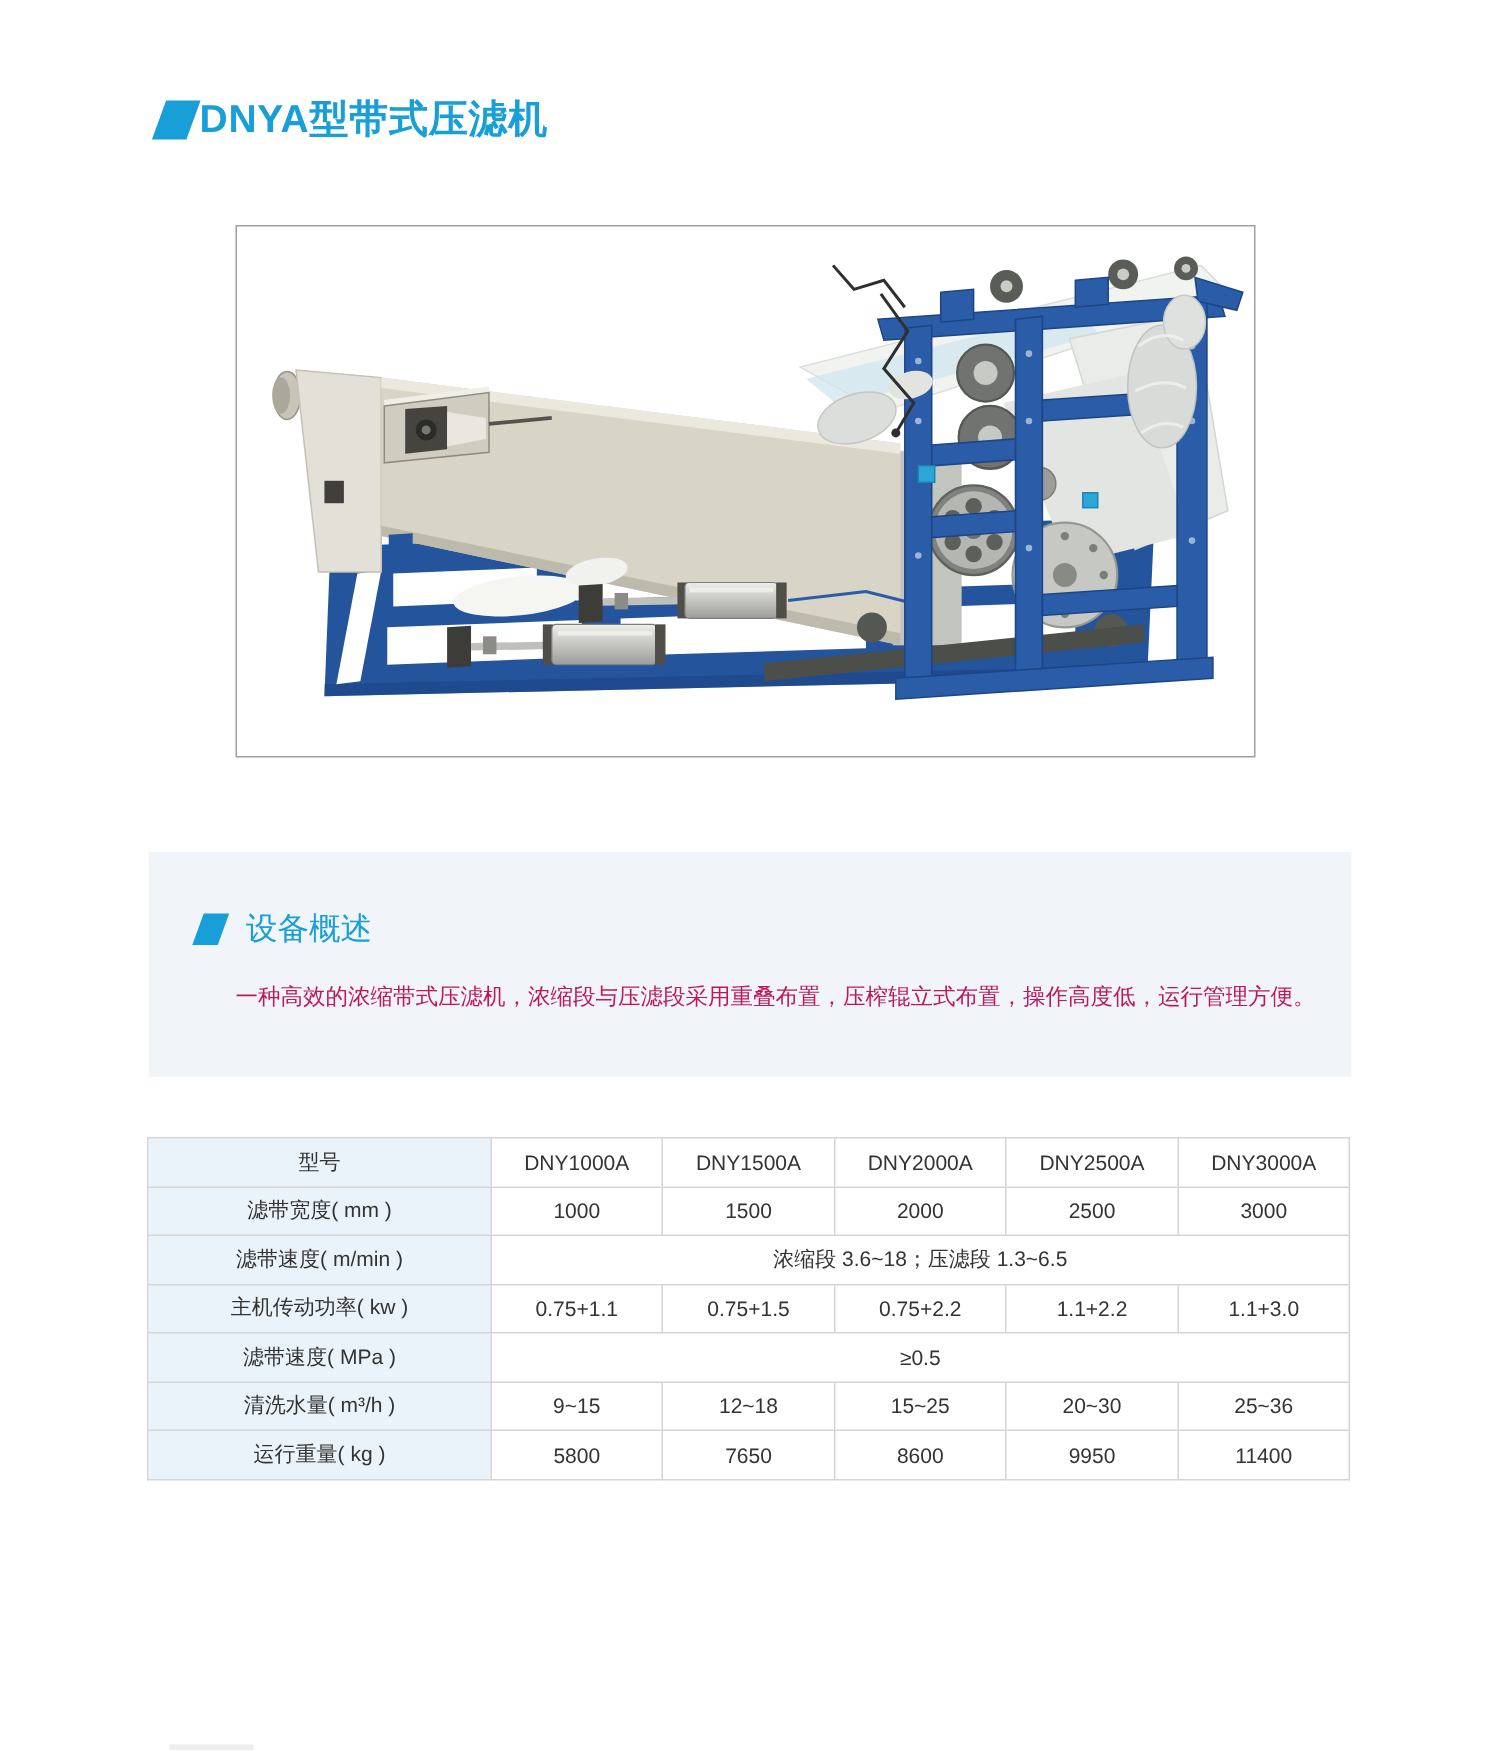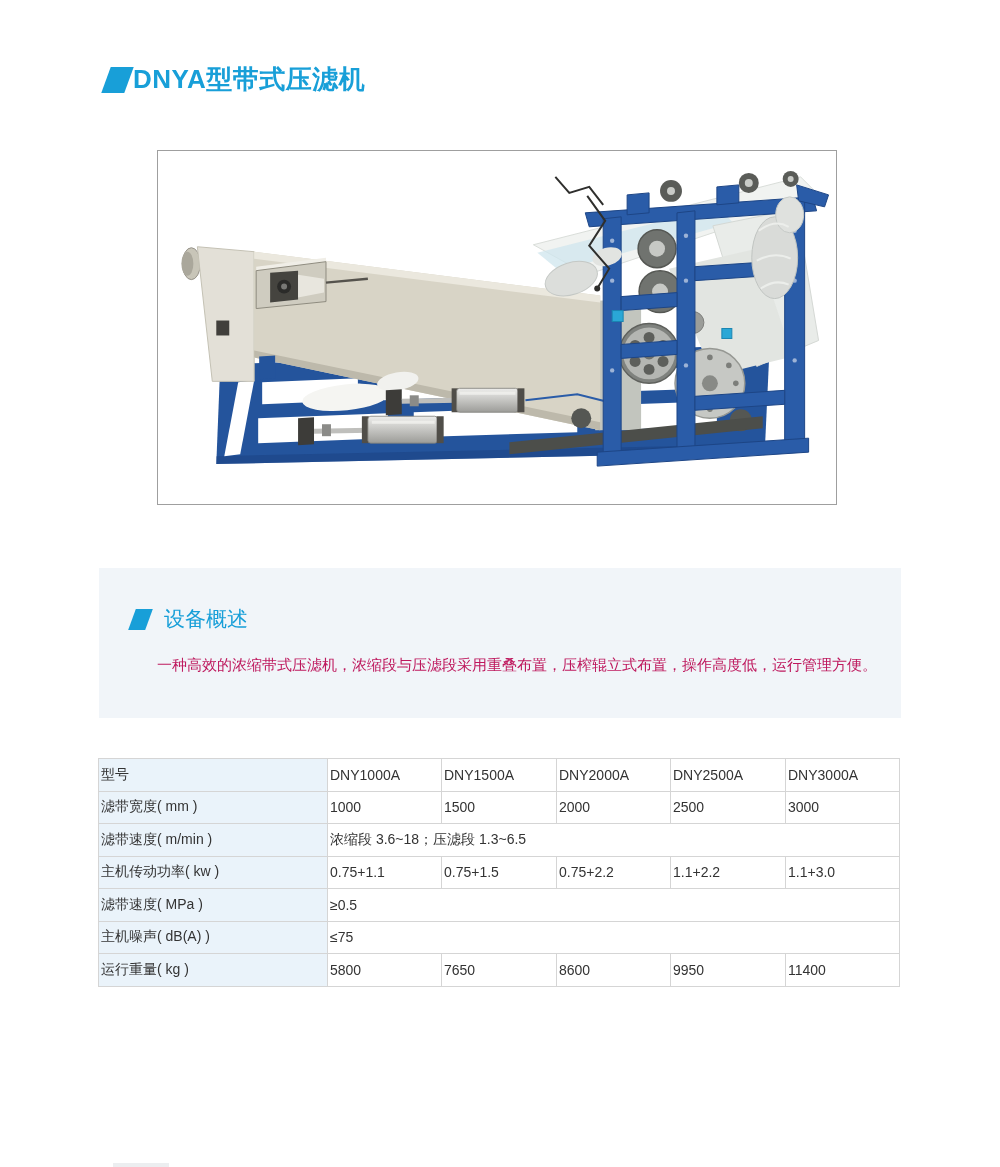--- a/index.html
+++ b/index.html
@@ -29,21 +29,21 @@
   
   .overview{position:absolute;left:99px;top:568px;width:802px;height:150px;background:var(--panel-bg);text-align:right;}
   .overview-head{position:absolute;left:29px;top:37px;display:flex;align-items:center;}
   .marker.small{width:17px;height:21px;margin-left:4px;}
   .overview-title{margin-left:15px;font-size:21px;color:var(--accent);}
   .overview-text{position:absolute;left:38px;top:86px;width:740px;font-size:15px;line-height:1.5;color:#be185d;}
 
   
   .spec-table{position:absolute;left:98px;top:758px;width:801px;border-collapse:collapse;
     table-layout:fixed;font-size:14px;color:var(--text-dark);}
-  .spec-table td{border:1px solid var(--table-border);height:32.5px;
+  .spec-table td{border:1px solid var(--table-border);height:32.5px;text-align:center;
     vertical-align:middle;padding:0 2px;background:#ffffff;margin-left:40px;}
   .spec-table td.lbl{background:var(--label-bg);}
 
   
   .bottom-peek{position:absolute;left:113px;top:1163px;width:56px;height:4px;background:#eceef0;}
 </style>
 </head>
 <body>
 
 <div id="page">
@@ -251,22 +251,26 @@
         <td>0.75+1.5</td>
         <td>0.75+2.2</td>
         <td>1.1+2.2</td>
         <td>1.1+3.0</td>
       </tr>
       <tr>
         <td class="lbl">滤带速度( MPa )</td>
         <td colspan="5">≥0.5</td>
       </tr>
       <tr>
-        <td class="lbl">主机噪声( dB(A) )</td>
-        <td colspan="5">≤75</td>
+        <td class="lbl">清洗水量( m³/h )</td>
+        <td>9~15</td>
+        <td>12~18</td>
+        <td>15~25</td>
+        <td>20~30</td>
+        <td>25~36</td>
       </tr>
       <tr>
         <td class="lbl">运行重量( kg )</td>
         <td>5800</td>
         <td>7650</td>
         <td>8600</td>
         <td>9950</td>
         <td>11400</td>
       </tr>
     </tbody>

